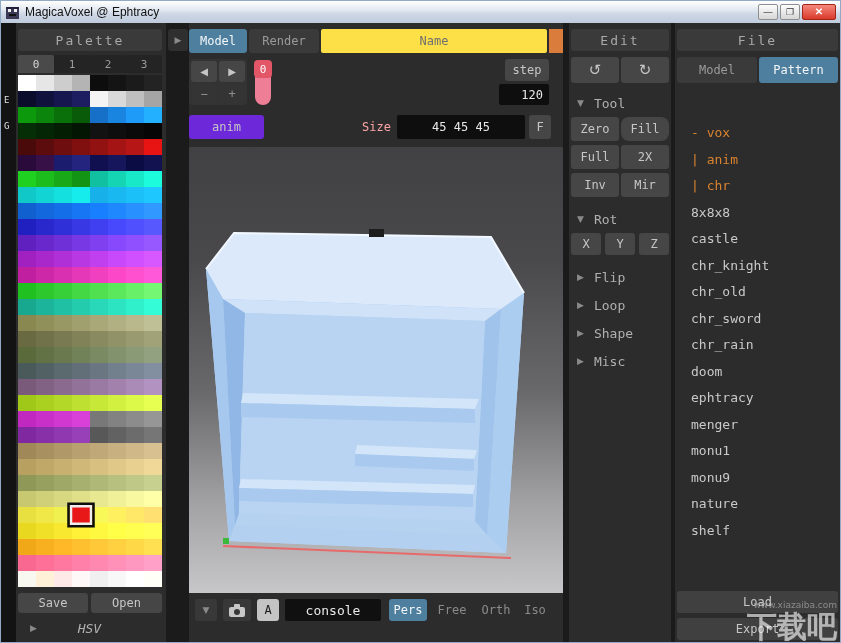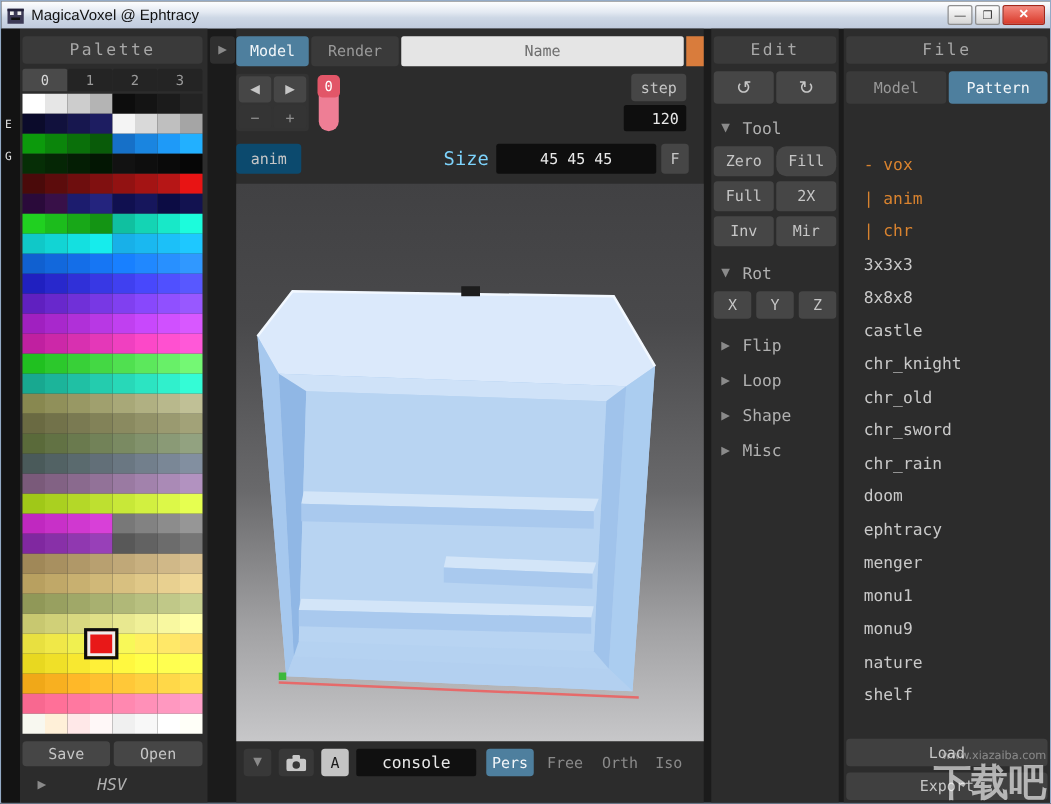--- a/index.html
+++ b/index.html
@@ -365,43 +365,43 @@
     </div>
 
     <div class="abs btn dim" style="left:167px; top:6px; width:20px; height:22px; background:#2f2f2f;">
       <span class="tri icon">▶</span>
     </div>
 
     <div class="abs panel" style="left:188px; top:0; width:374px; height:620px;">
 
       <div class="abs btn blue" style="left:0; top:6px; width:58px; height:24px;">Model</div>
       <div class="abs btn" style="left:60px; top:6px; width:70px; height:24px; background:#3a3a3a; color:#9a9a9a;">Render</div>
-      <div class="abs darkfield" style="left:132px; top:6px; width:226px; height:24px; background:#e5e5e5; color:#6f6f6f;">Name</div>
+      <div class="abs darkfield" style="left:132px; top:6px; width:226px; height:24px; background:#fde047; color:#6f6f6f;">Name</div>
       <div class="abs" style="left:360px; top:6px; width:14px; height:24px; background:#d97c3c;"></div>
 
       <div class="abs" style="left:0; top:36px; width:58px; height:46px; background:#333333; border-radius:3px;">
         <div class="abs btn" style="left:2px; top:2px; width:26px; height:21px;">
           <span class="icon" style="font-size:10px;">◀</span>
         </div>
         <div class="abs btn" style="left:30px; top:2px; width:26px; height:21px;">
           <span class="icon" style="font-size:10px;">▶</span>
         </div>
         <div class="abs btn dim" style="left:2px; top:25px; width:26px; height:19px;">−</div>
         <div class="abs btn dim" style="left:30px; top:25px; width:26px; height:19px;">+</div>
       </div>
 
       <div class="abs" style="left:66px; top:38px; width:16px; height:44px; background:#ee7e95; border-radius:8px;">
         <div class="abs" style="left:-1px; top:-1px; width:18px; height:18px; background:#e25668; border-radius:4px; color:#fff; font-size:11px; display:flex; align-items:center; justify-content:center;">0</div>
       </div>
 
       <div class="abs btn" style="left:316px; top:36px; width:44px; height:22px;">step</div>
       <div class="abs darkfield" style="left:310px; top:61px; width:50px; height:21px; justify-content:flex-end; padding-right:6px;">120</div>
 
-      <div class="abs btn" style="left:0; top:92px; width:52px; height:24px; background:#0c4a6e;">anim</div>
-      <div class="abs" style="left:150px; top:92px; width:52px; height:24px; color:#7dd3fc; font-size:15px; display:flex; align-items:center; justify-content:flex-end;">Size</div>
+      <div class="abs btn" style="left:0; top:92px; width:75px; height:24px; background:#6d28d9;">anim</div>
+      <div class="abs" style="left:150px; top:92px; width:52px; height:24px; color:#fca5a5; font-size:12px; display:flex; align-items:center; justify-content:flex-end;">Size</div>
       <div class="abs darkfield" style="left:208px; top:92px; width:128px; height:24px;">45 45 45</div>
       <div class="abs btn" style="left:340px; top:92px; width:22px; height:24px;">F</div>
 
       <div class="abs viewport">
         <svg width="374" height="446" viewBox="0 0 374 446">
           <polygon points="17,122 45,86 302,90 335,146 317,406 40,394" fill="#b7d2f1"></polygon>
           <polygon points="17,122 45,86 302,90 335,146 312,162 34,152" fill="#dbe9fb"></polygon>
           <polyline points="17,122 45,86 302,90 335,146" stroke="#f2f8ff" stroke-width="2" fill="none"></polyline>
           <polygon points="17,122 34,152 46,378 40,394" fill="#a6c8ee"></polygon>
           <polygon points="335,146 317,406 298,388 312,162" fill="#abcdf0"></polygon>
@@ -491,21 +491,20 @@
     <div class="abs panel" style="left:674px; top:0; width:165px; height:620px;">
       <div class="abs panel-header" style="left:2px; top:6px; width:161px; height:22px;">File</div>
 
       <div class="abs btn" style="left:2px; top:34px; width:80px; height:26px; background:#3a3a3a; color:#9a9a9a;">Model</div>
       <div class="abs btn blue" style="left:84px; top:34px; width:79px; height:26px;">Pattern</div>
 
       <div class="file-list">
         <div class="file-item accent">- vox</div>
         <div class="file-item accent">| anim</div>
         <div class="file-item accent">| chr</div>
-        <div class="file-item">3x3x3</div>
         <div class="file-item">8x8x8</div>
         <div class="file-item">castle</div>
         <div class="file-item">chr_knight</div>
         <div class="file-item">chr_old</div>
         <div class="file-item">chr_sword</div>
         <div class="file-item">chr_rain</div>
         <div class="file-item">doom</div>
         <div class="file-item">ephtracy</div>
         <div class="file-item">menger</div>
         <div class="file-item">monu1</div>

